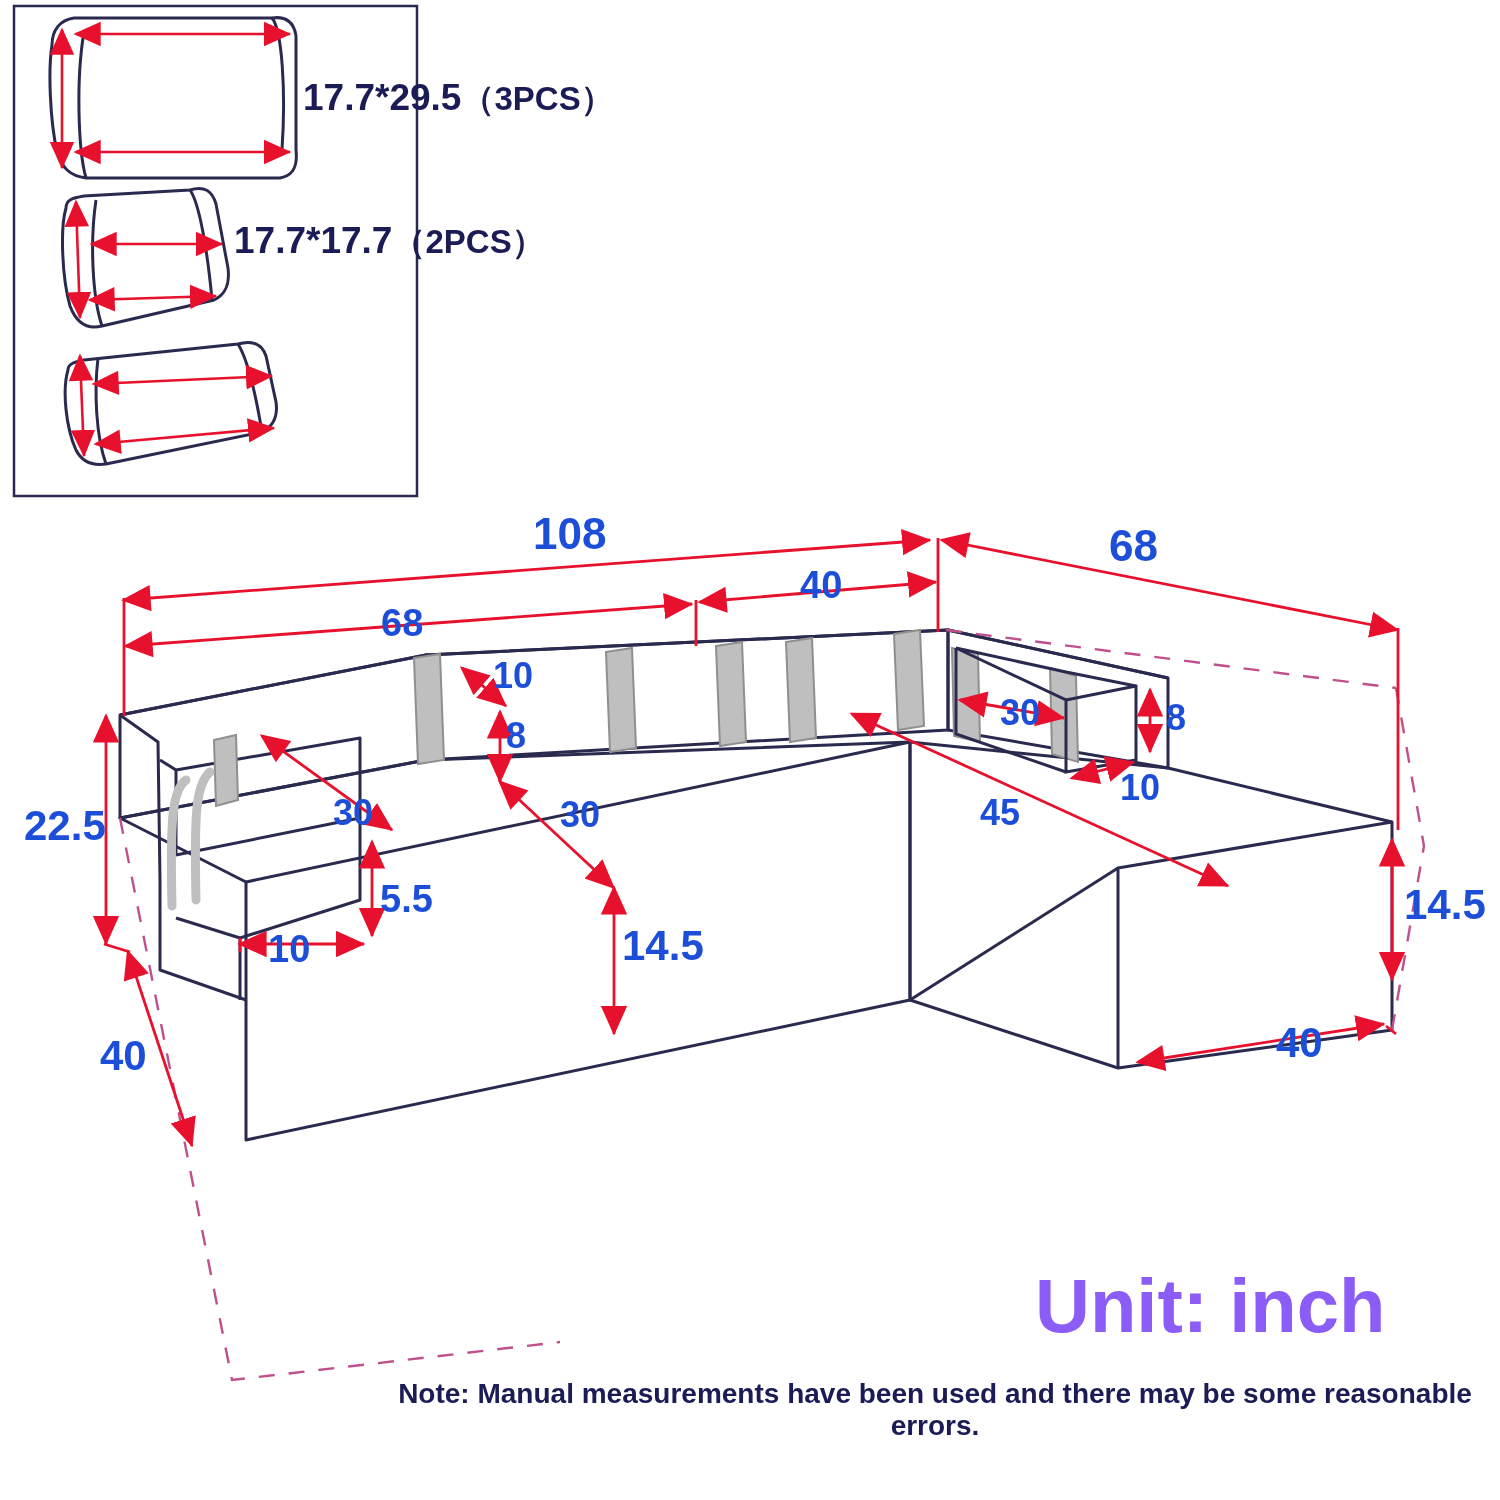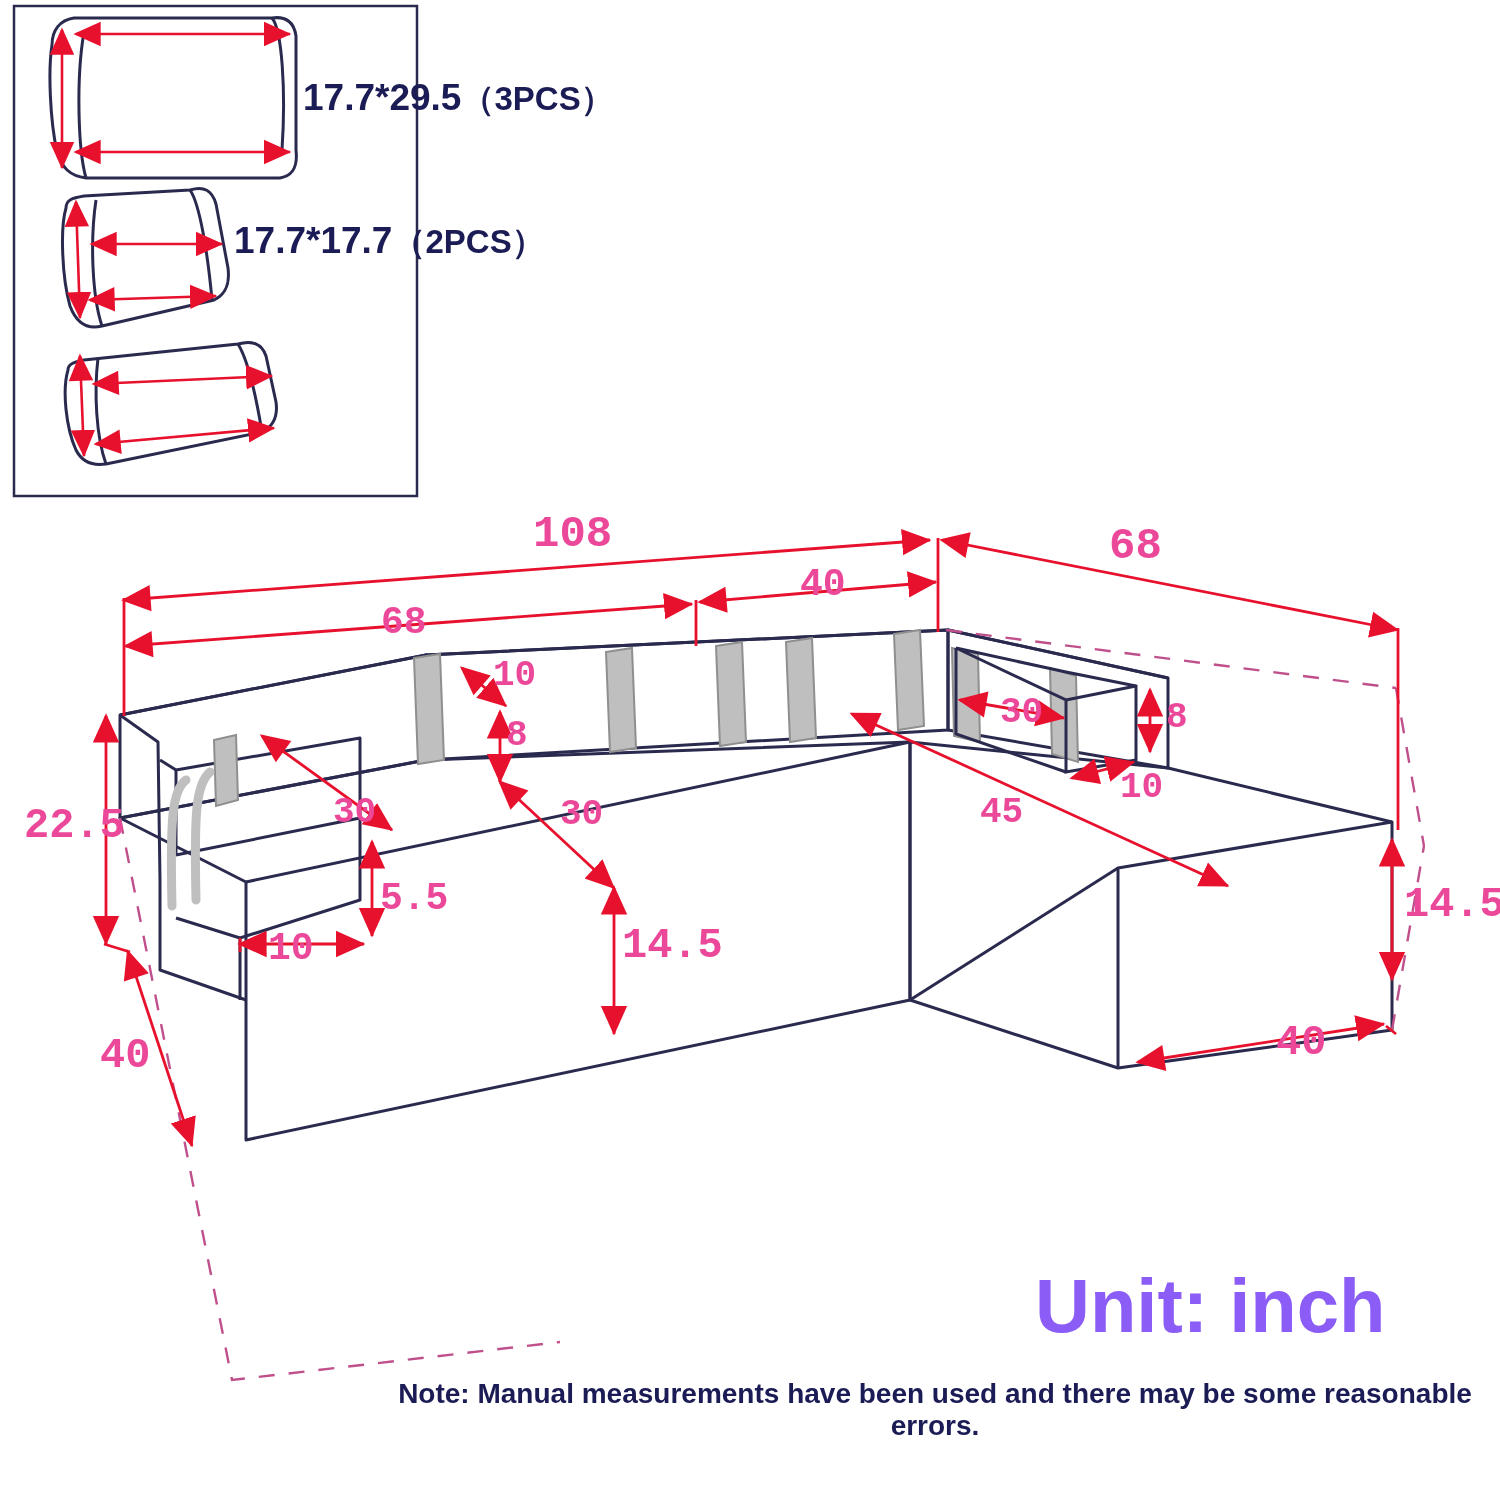--- a/index.html
+++ b/index.html
@@ -17,22 +17,22 @@
   }
   svg.layer {
     position: absolute;
     left: 0;
     top: 0;
     width: 1500px;
     height: 1500px;
   }
   .dim-label {
     position: absolute;
-    color: #ec4899;
-    font-family: Liberation Mono, monospace;
+    color: #1d4ed8;
+    font-family: Liberation Sans, sans-serif;
     font-weight: bold;
     white-space: nowrap;
     line-height: 1;
   }
   .pillow-label {
     position: absolute;
     color: #1b1b55;
     font-family: "Liberation Sans", sans-serif;
     font-weight: bold;
     white-space: nowrap;

